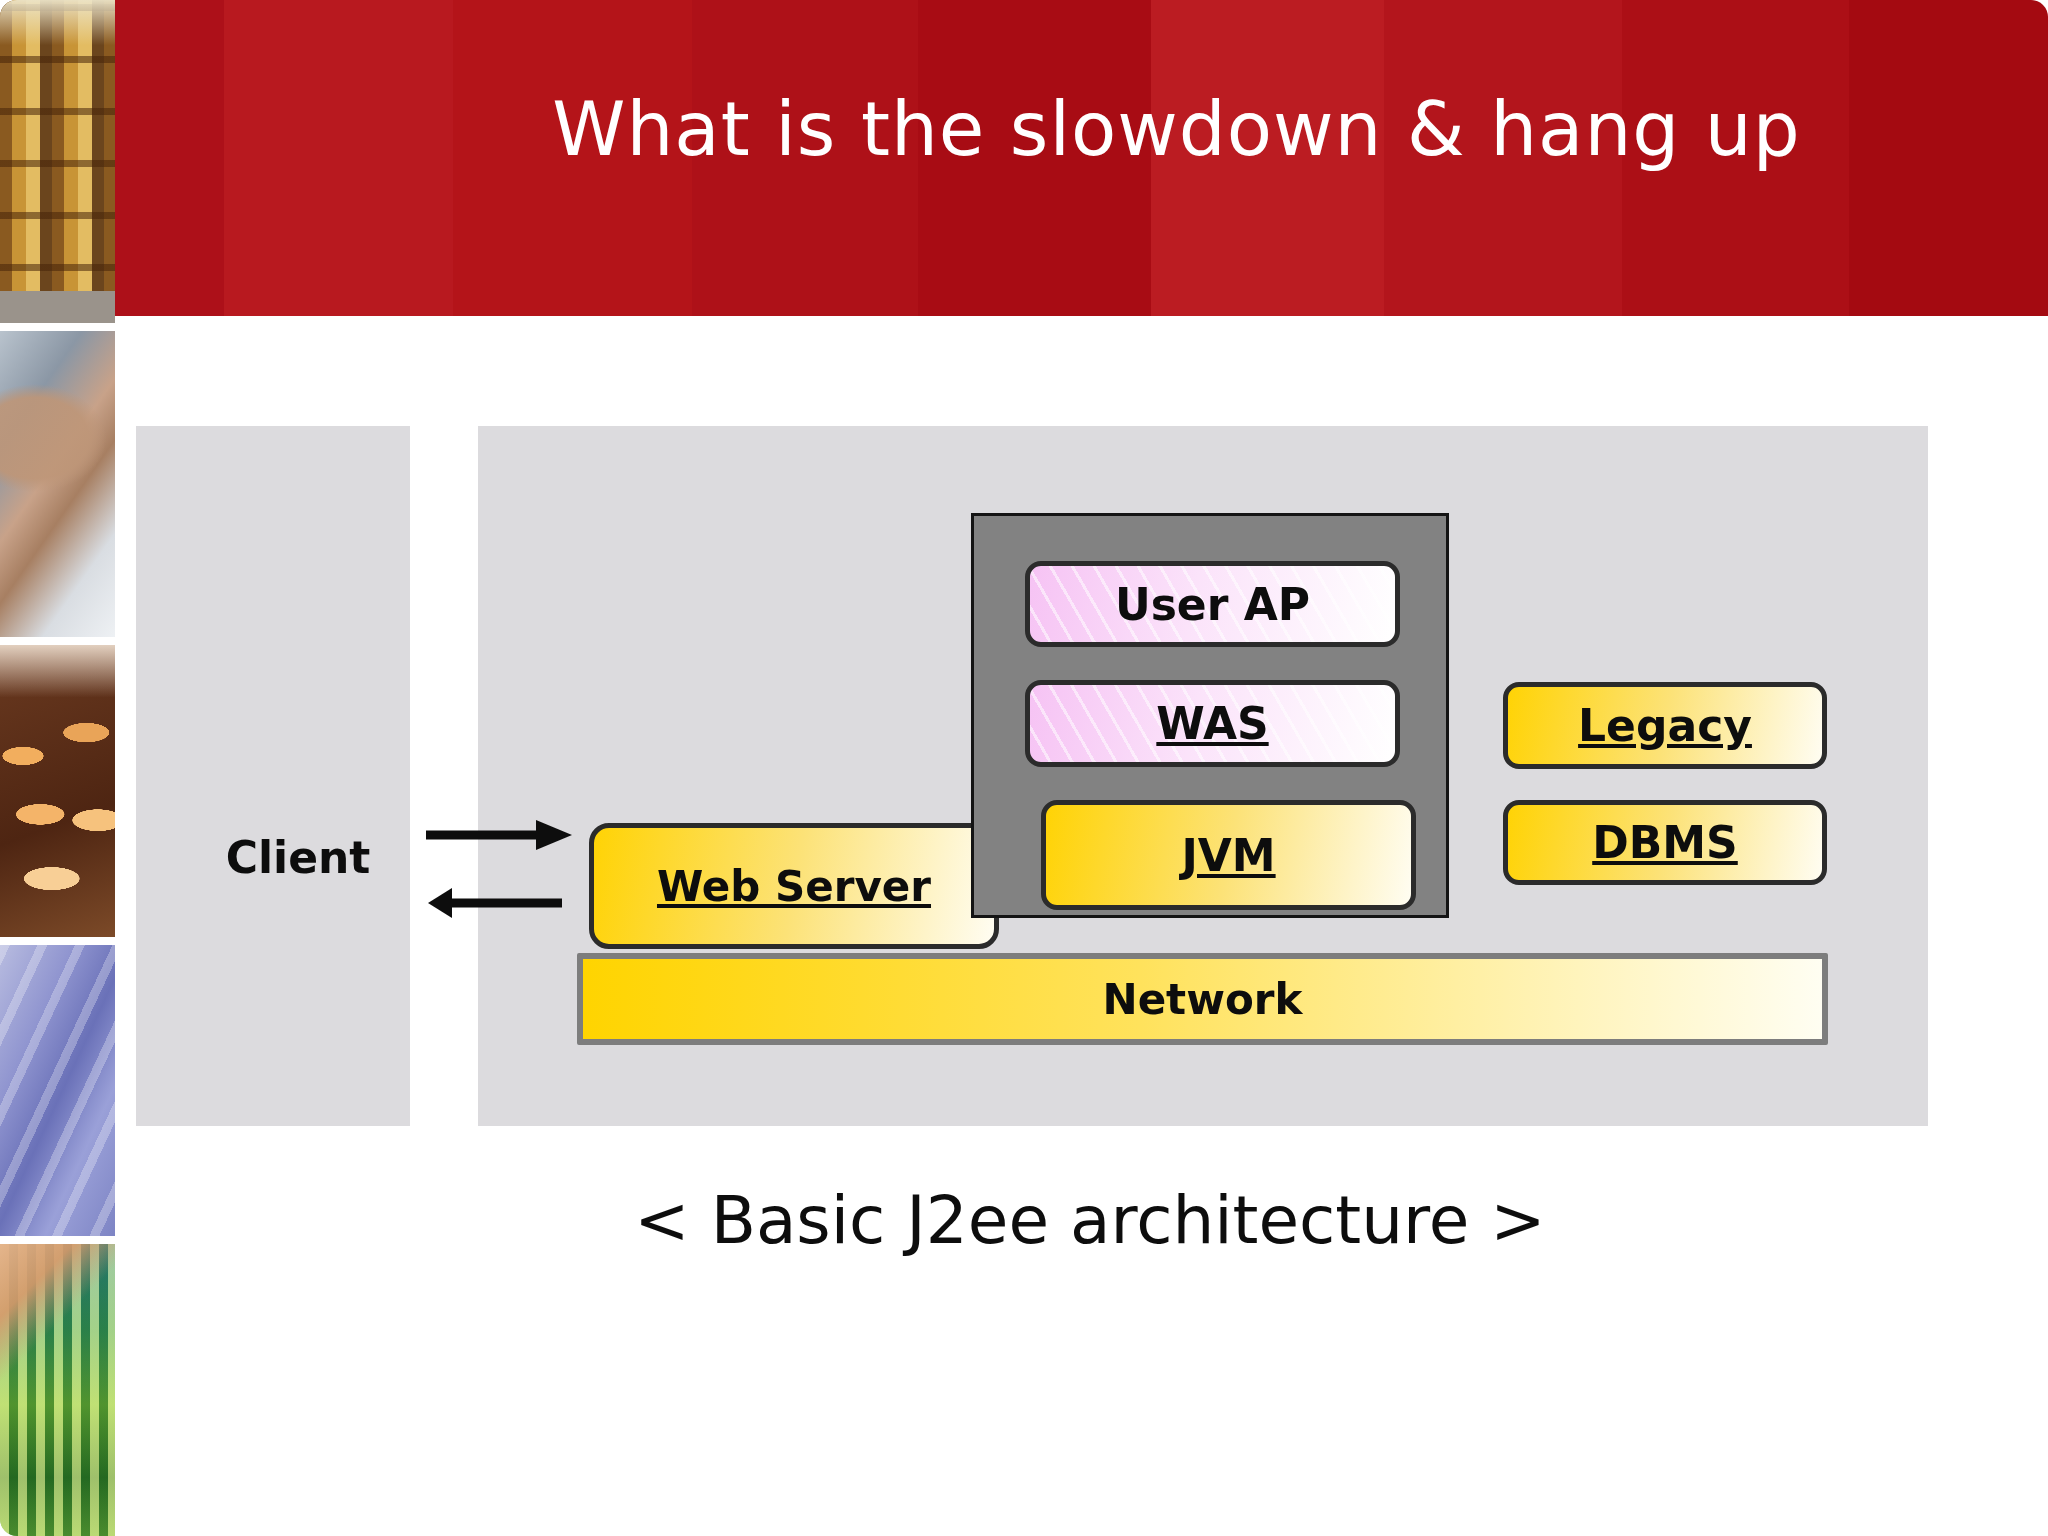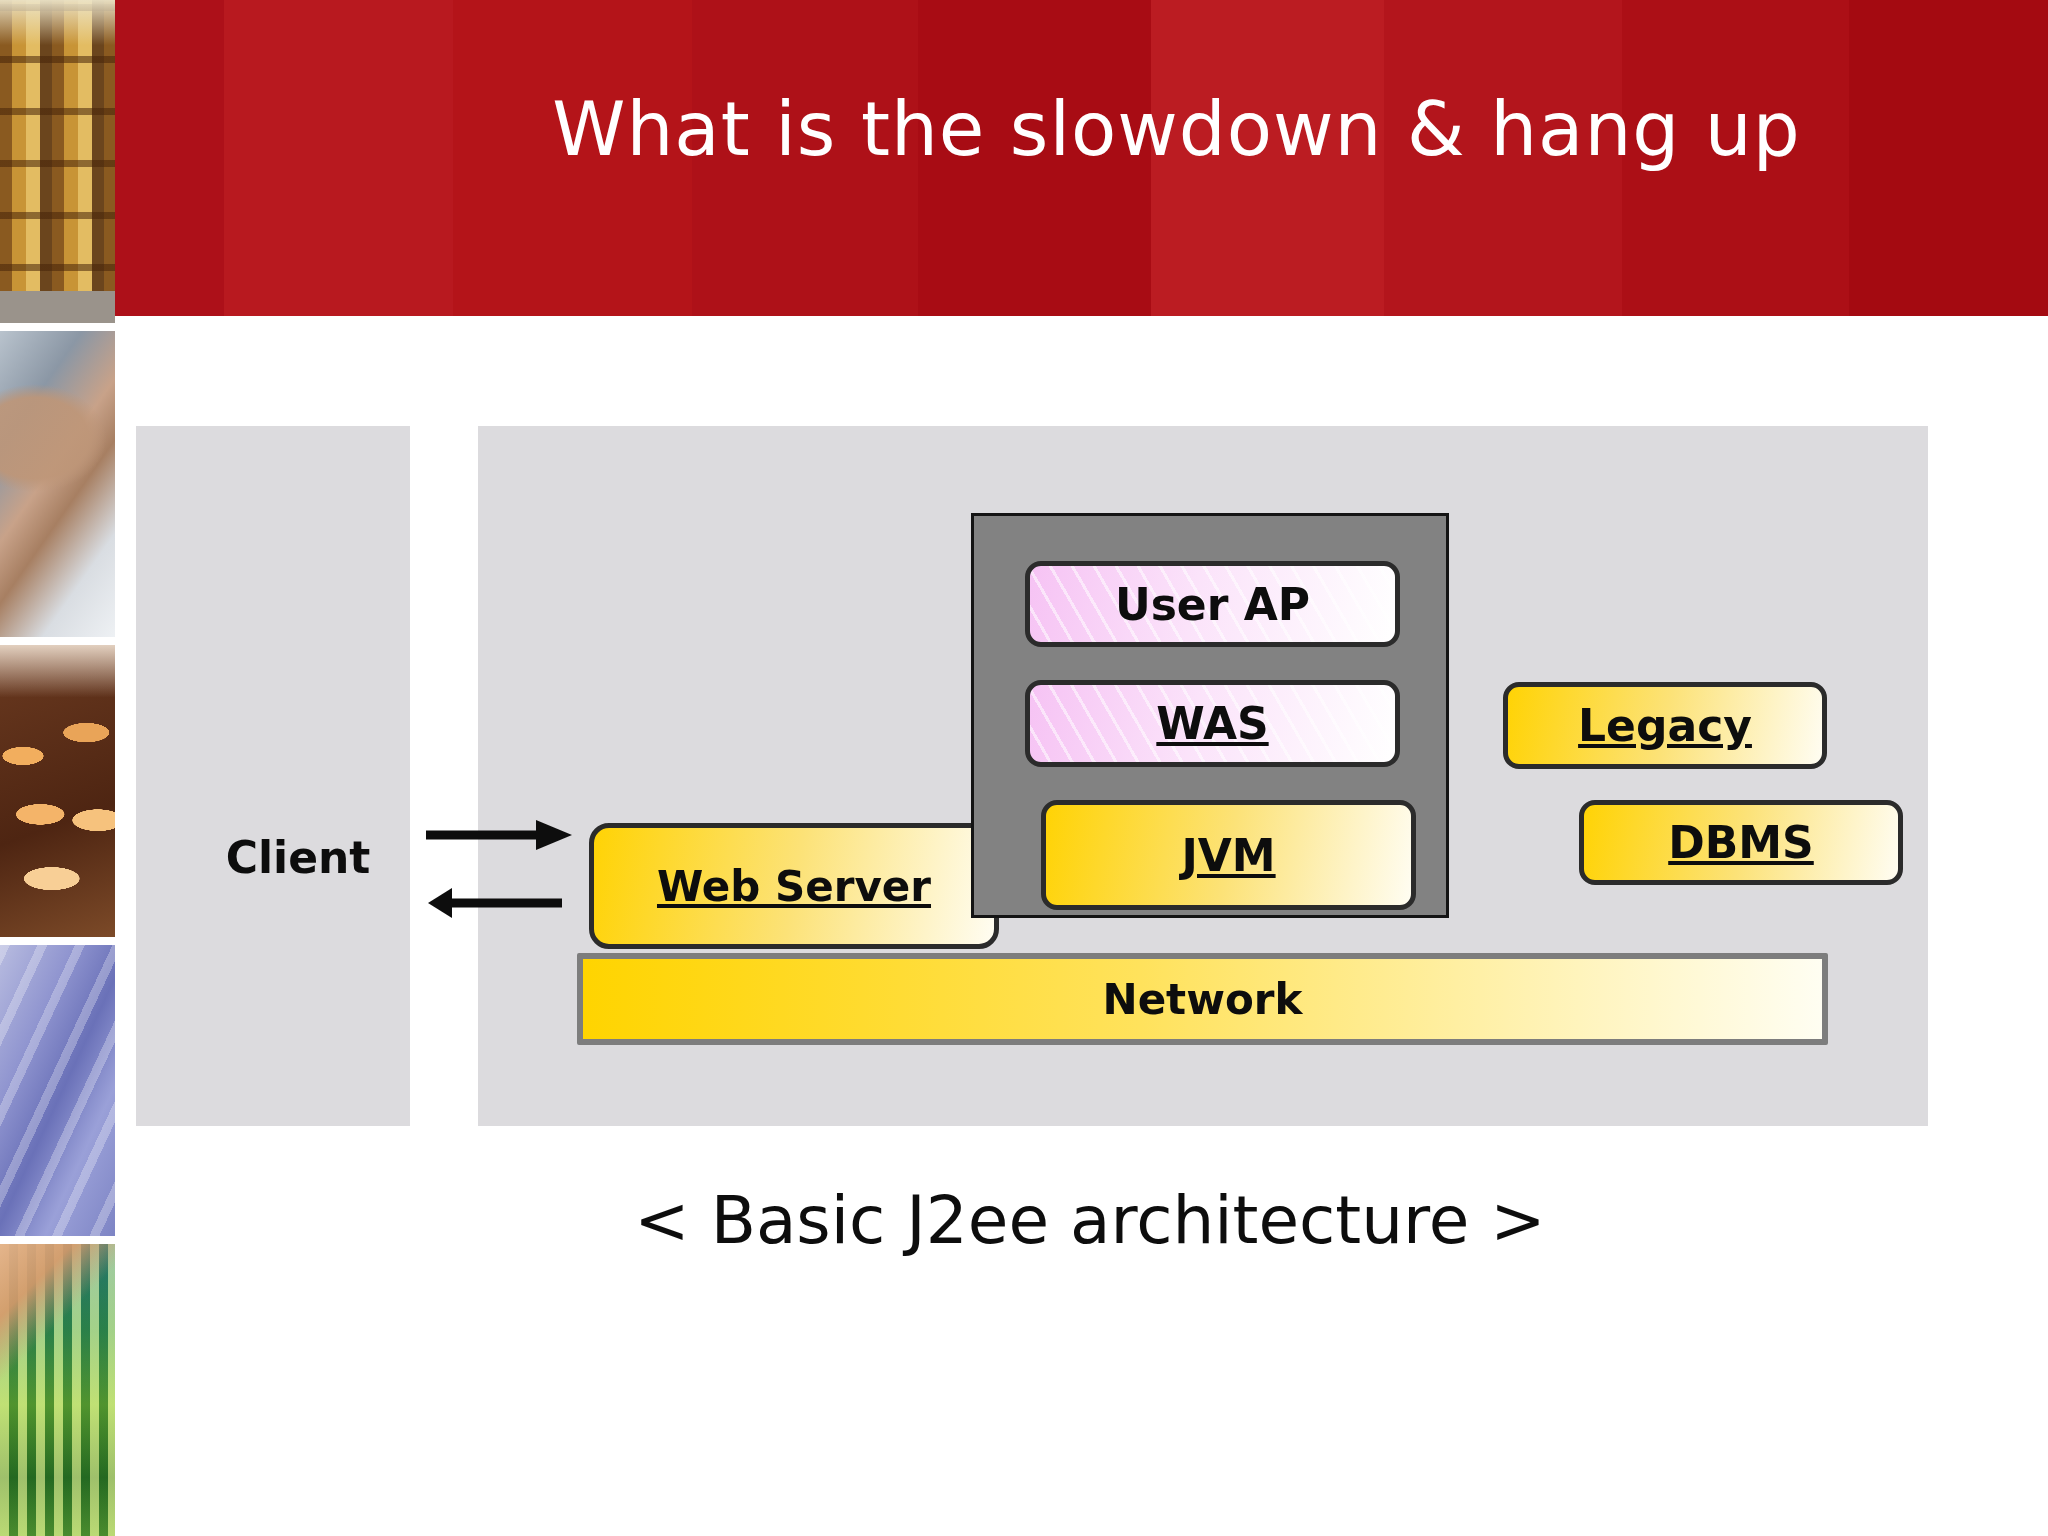--- a/index.html
+++ b/index.html
@@ -1,18 +1,18 @@
 <!DOCTYPE html>
 <html><head>
 <meta charset="utf-8">
 <style>
   html,body{margin:0;padding:0;background:#ffffff;}
   .slide{
     position:relative;width:2048px;height:1536px;overflow:hidden;
-    background:#ffffff;font-family:"DejaVu Sans","Liberation Sans",sans-serif;
+    background:#ffffff;font-family:"DejaVu Sans","Liberation Sans",sans-serif;border-radius:17px;
   }
   
   .photo{position:absolute;left:0;width:115px;}
   .p1{top:0;height:323px;
       background:
         linear-gradient(180deg, rgba(236,228,200,.95) 0%, rgba(236,228,200,0) 14%),
         linear-gradient(0deg, #9a938b 0 10%, rgba(0,0,0,0) 10%),
         repeating-linear-gradient(0deg, rgba(70,35,8,.55) 0 7px, rgba(0,0,0,0) 7px 52px),
         repeating-linear-gradient(90deg, #8a5a20 0 12px, #c89436 12px 26px, #e3bc62 26px 40px, #6b451d 40px 52px);
       background-color:#9c6a28;}
@@ -70,21 +70,21 @@
     font-size:44px;font-weight:bold;color:#0d0d0d;
   }
   .pink{background:
       repeating-linear-gradient(60deg, rgba(255,255,255,0) 0 16px, rgba(255,255,255,.55) 16px 19px),
       linear-gradient(100deg, #f6c3f4 0%, #fbe3fa 45%, #ffffff 100%);}
   .gold{background:linear-gradient(100deg, #ffd305 0%, #fce277 50%, #fffdf2 100%);text-decoration:underline;}
   .user-ap{left:1025px;top:561px;width:375px;height:86px;}
   .was{left:1025px;top:680px;width:375px;height:87px;text-decoration:underline;}
   .jvm{left:1025px;top:800px;width:375px;height:110px;margin-left:16px;}
   .legacy{left:1503px;top:682px;width:324px;height:87px;}
-  .dbms{left:1579px;top:800px;width:324px;height:85px;}
+  .dbms{left:1503px;top:800px;width:324px;height:85px;}
   .web-server{left:589px;top:823px;width:410px;height:126px;border-radius:20px;font-size:42px;}
   .network{
     position:absolute;left:577px;top:953px;width:1251px;height:92px;box-sizing:border-box;
     border:6px solid #7d7d7d;border-radius:2px;
     background:linear-gradient(90deg, #ffd400 0%, #ffe25c 45%, #fffef2 100%);
     display:flex;align-items:center;justify-content:center;
     font-size:42px;font-weight:bold;color:#0d0d0d;
   }
   
   .arrow{position:absolute;}

